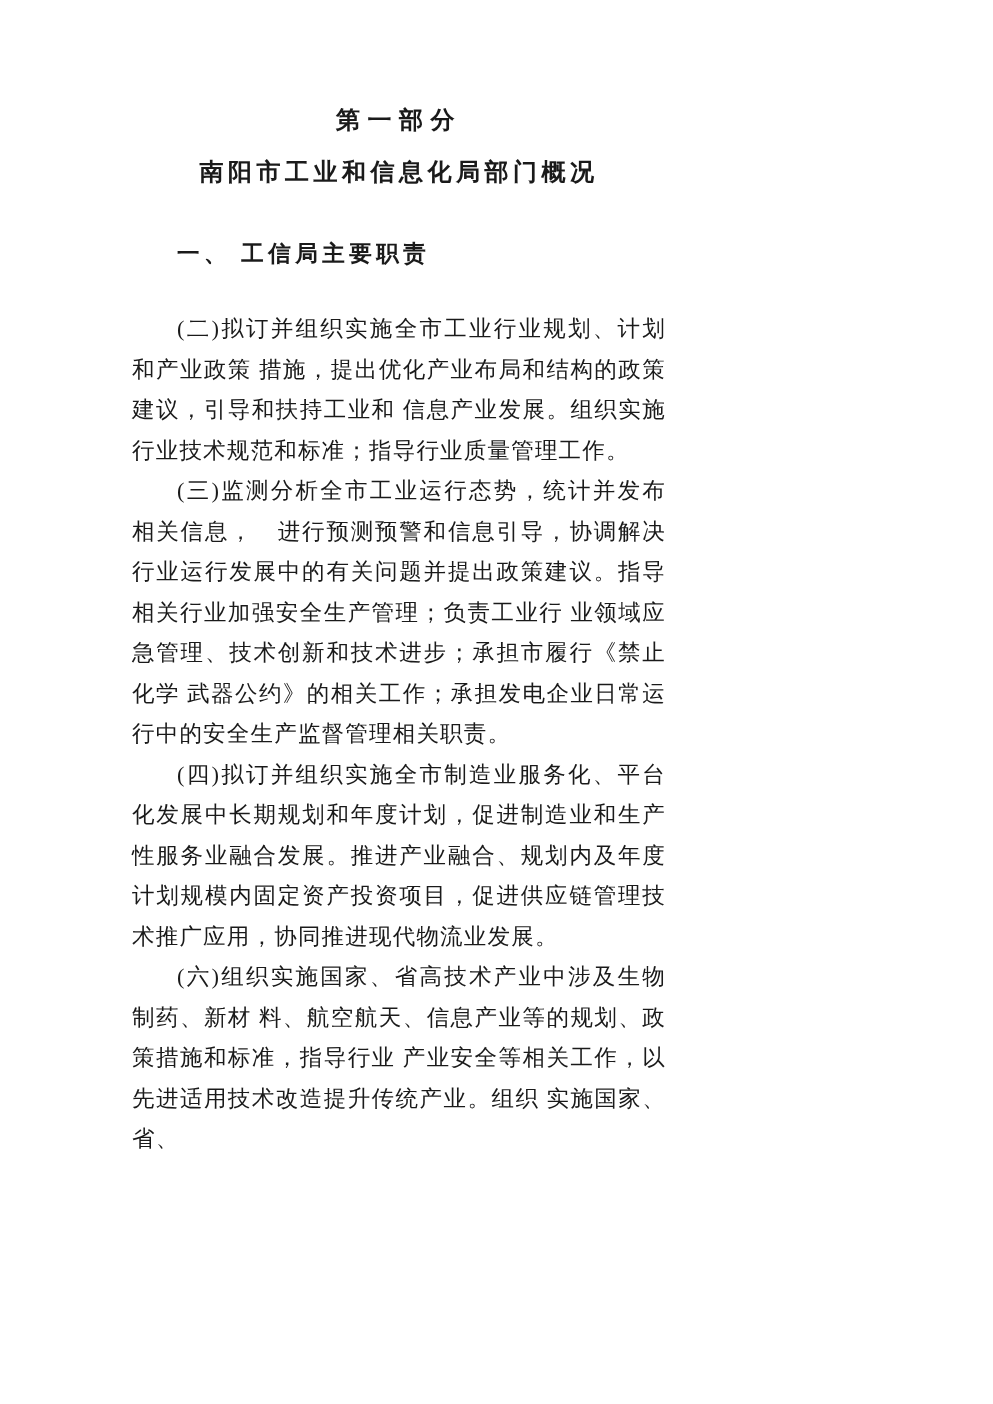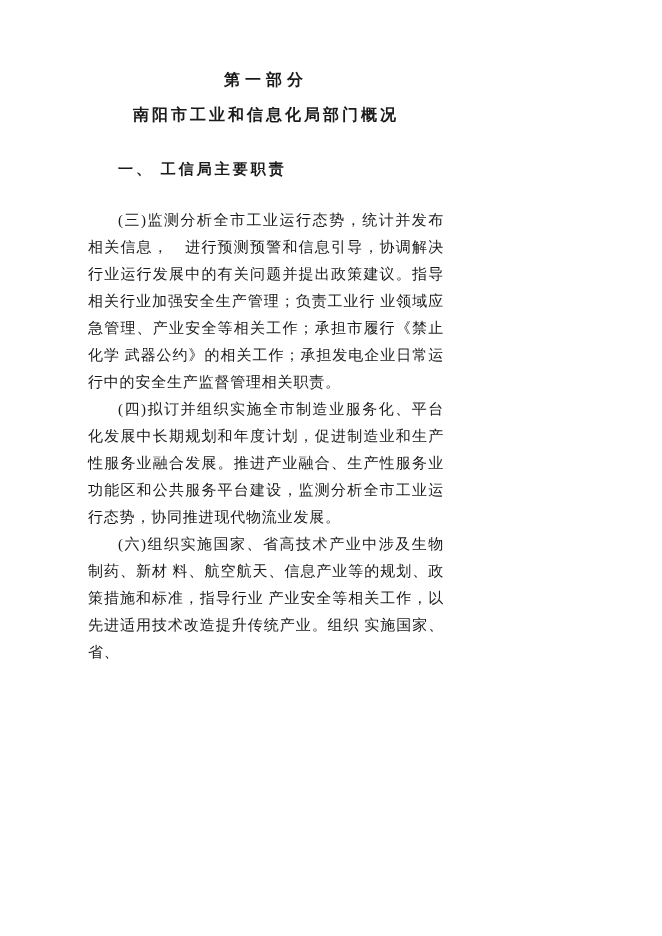--- a/index.html
+++ b/index.html
@@ -56,20 +56,21 @@
 <body>
 
 <div class="page">
   <h1 class="part-title">第一部分</h1>
 
   <h2 class="doc-title">南阳市工业和信息化局部门概况</h2>
 
   <h3 class="section-heading">一、 工信局主要职责</h3>
 
 
+  <p class="body-para">(二)拟订并组织实施全市工业行业规划、计划和产业政策 措施，提出优化产业布局和结构的政策建议，引导和扶持工业和 信息产业发展。组织实施行业技术规范和标准；指导行业质量管理工作。</p>
 
-  <p class="body-para">(三)监测分析全市工业运行态势，统计并发布相关信息，　进行预测预警和信息引导，协调解决行业运行发展中的有关问题并提出政策建议。指导相关行业加强安全生产管理；负责工业行 业领域应急管理、产业安全等相关工作；承担市履行《禁止化学 武器公约》的相关工作；承担发电企业日常运行中的安全生产监督管理相关职责。</p>
+  <p class="body-para">(三)监测分析全市工业运行态势，统计并发布相关信息，　进行预测预警和信息引导，协调解决行业运行发展中的有关问题并提出政策建议。指导相关行业加强安全生产管理；负责工业行 业领域应急管理、技术创新和技术进步；承担市履行《禁止化学 武器公约》的相关工作；承担发电企业日常运行中的安全生产监督管理相关职责。</p>
 
-  <p class="body-para">(四)拟订并组织实施全市制造业服务化、平台化发展中长期规划和年度计划，促进制造业和生产性服务业融合发展。推进产业融合、生产性服务业功能区和公共服务平台建设，监测分析全市工业运行态势，协同推进现代物流业发展。</p>
+  <p class="body-para">(四)拟订并组织实施全市制造业服务化、平台化发展中长期规划和年度计划，促进制造业和生产性服务业融合发展。推进产业融合、规划内及年度计划规模内固定资产投资项目，促进供应链管理技术推广应用，协同推进现代物流业发展。</p>
 
 
   <p class="body-para">(六)组织实施国家、省高技术产业中涉及生物制药、新材 料、航空航天、信息产业等的规划、政策措施和标准，指导行业 产业安全等相关工作，以先进适用技术改造提升传统产业。组织 实施国家、省、</p>
 </div>
 
 </body></html>

